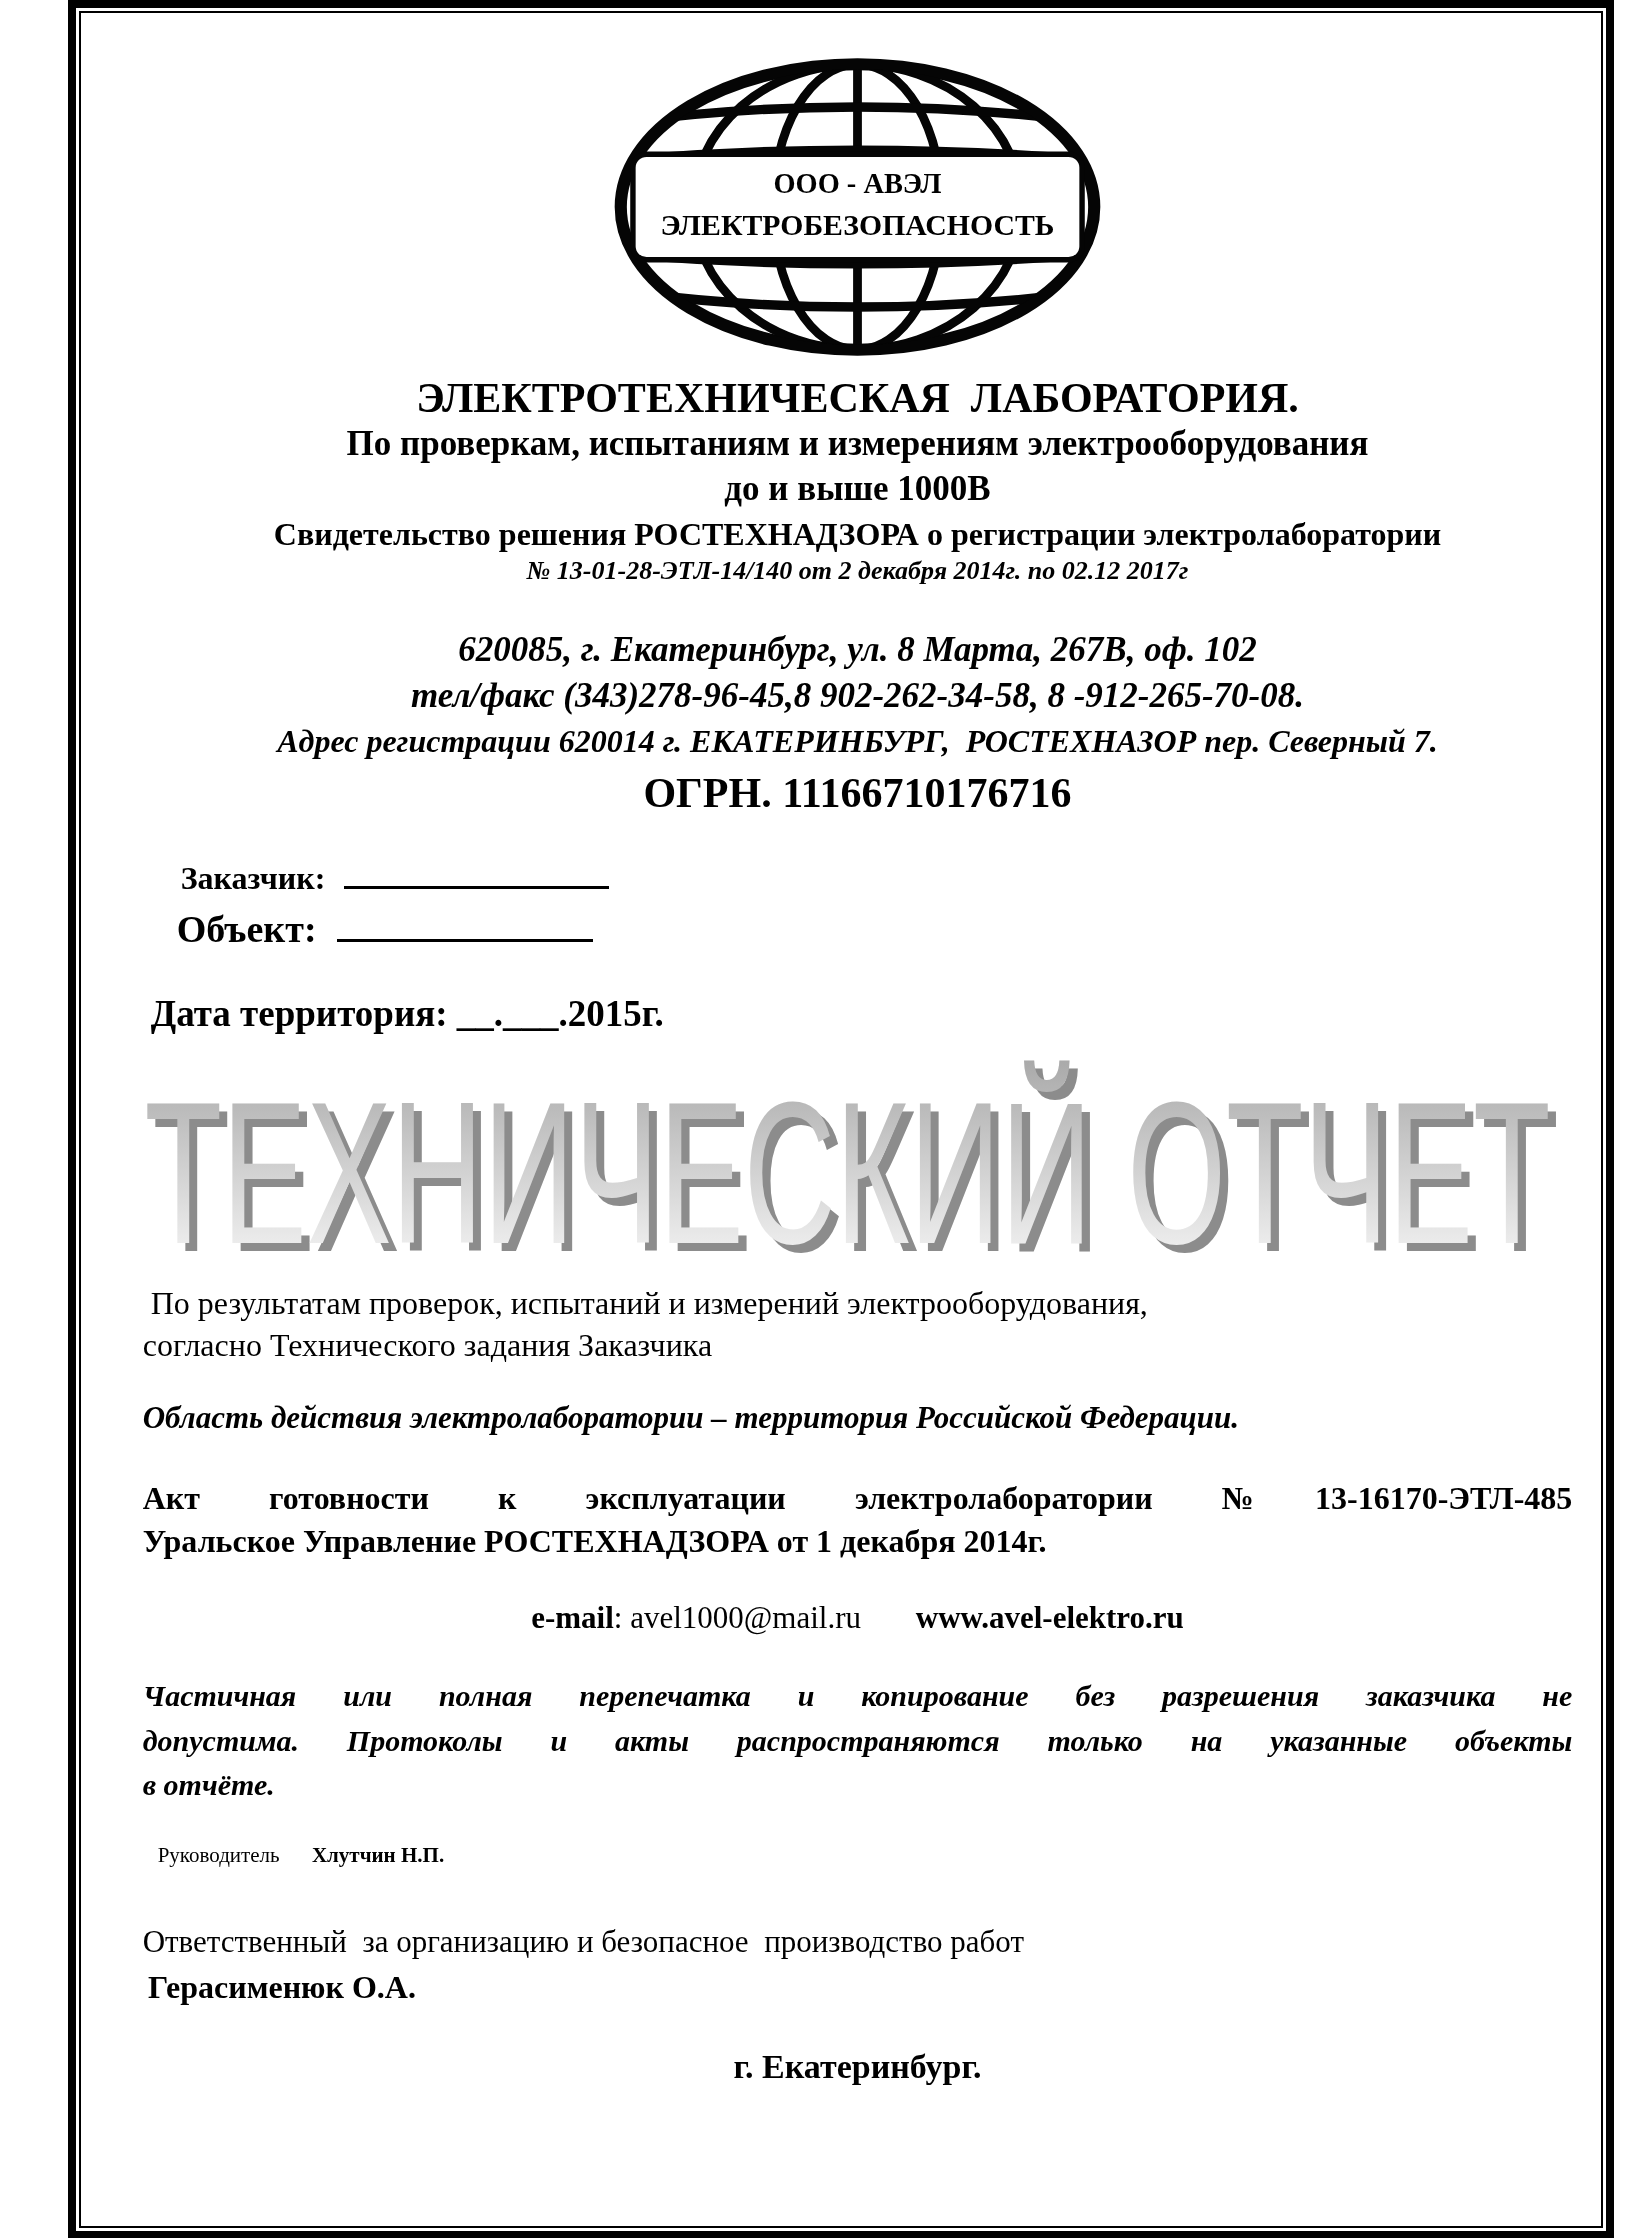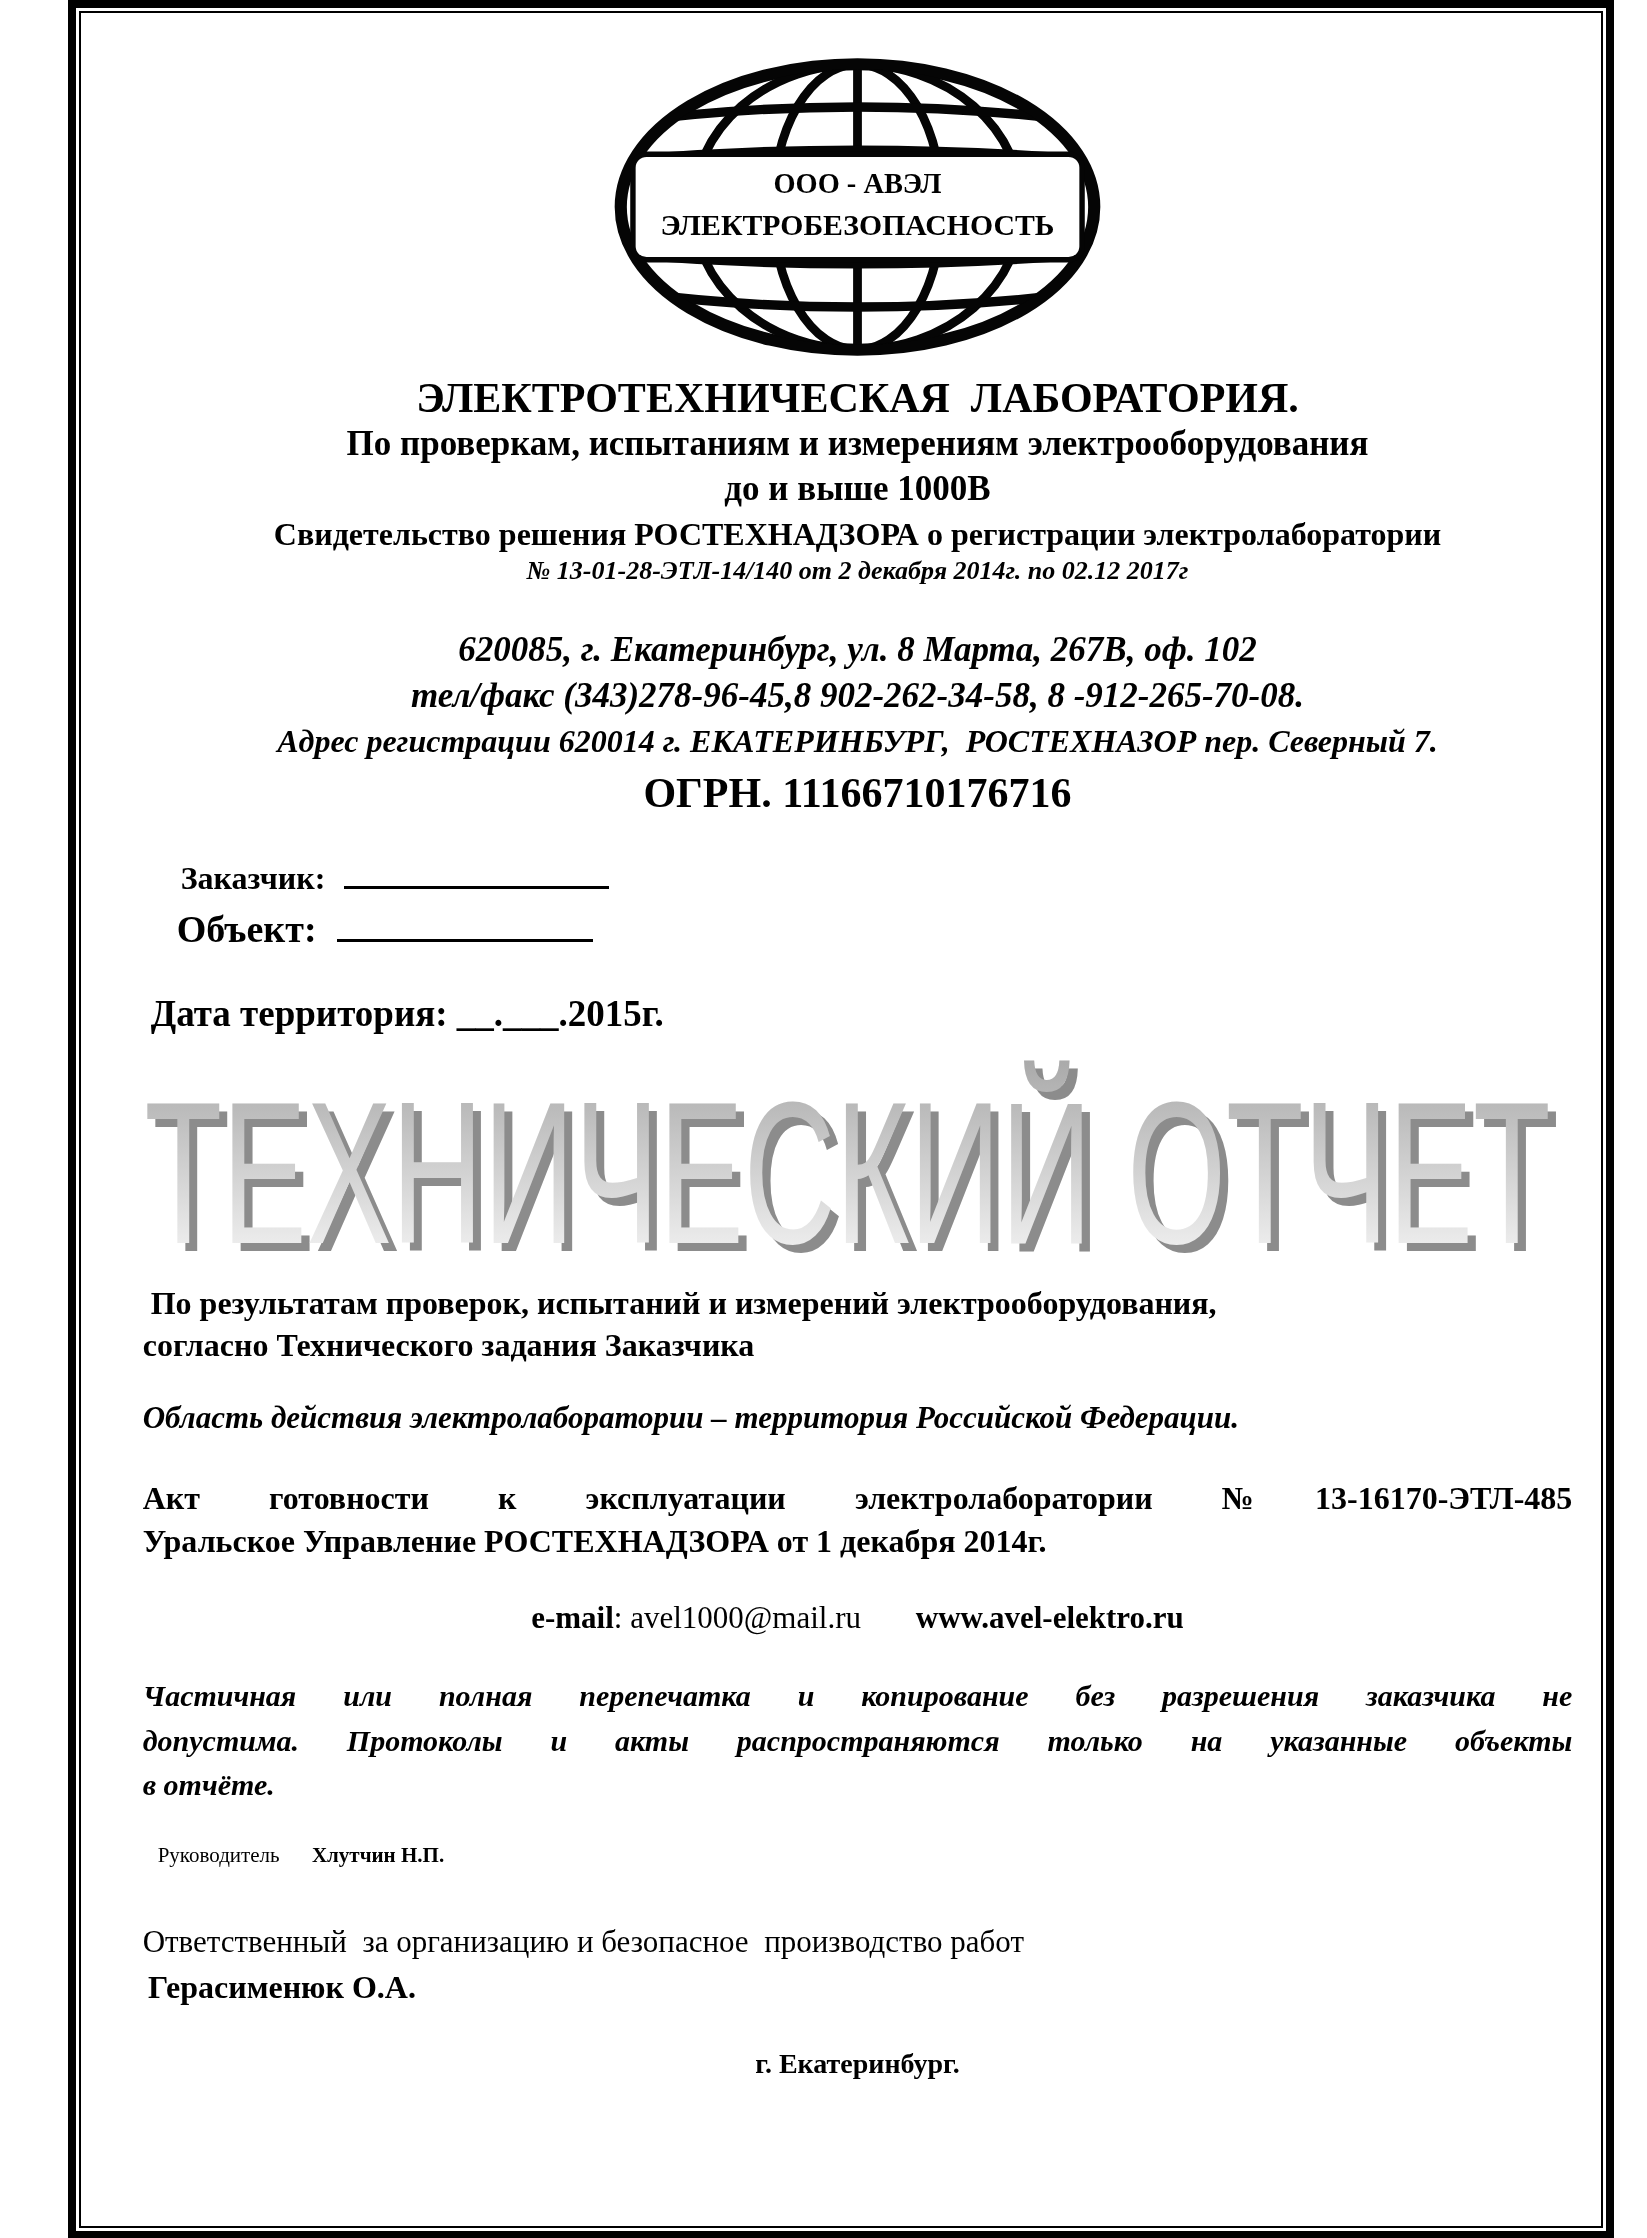--- a/index.html
+++ b/index.html
@@ -43,36 +43,36 @@
     display: inline-block; border-bottom: 3.4px solid #000;
     height: 0.8em; margin-left: 10.8px;
   }
   .fill-customer { width: 265px; }
   .fill-object   { width: 256px; }
 
   .testdate { margin-top: 41px; margin-left: 8px; font-size: 37px; font-weight: bold; }
 
   .watermark { margin-top: 24px; width: 100%; }
 
-  .summary { margin-top: 17.6px; font-size: 32px; font-weight: bold; line-height: 1.32; }
+  .summary { margin-top: 17.6px; font-size: 32px; font-weight: normal; line-height: 1.32; }
   .oblast  { margin-top: 34px; font-size: 31px; font-weight: bold; font-style: italic; }
   .akt     { margin-top: 41px; font-size: 32px; font-weight: bold; line-height: 1.35; }
 
   .email-line { margin-top: 37px; font-size: 31px; text-align: center; }
   .email-label { font-weight: bold; }
   .website { font-weight: bold; margin-left: 47px; }
 
   .disclaimer { margin-top: 38px; font-size: 30px; font-weight: bold; font-style: italic; line-height: 1.48; }
 
   .ruk { margin-top: 35px; margin-left: 15px; font-size: 21px; }
   .ruk-name { font-weight: bold; margin-left: 27px; }
   .otv { margin-top: 54px; font-size: 31px; line-height: 1.3; }
   .otv-name { font-weight: bold; font-size: 32px; margin-top: 5.4px; margin-left: 5.4px; }
 
-  .city { margin-top: 39px; font-size: 28px; font-weight: bold; text-align: center; }
+  .city { margin-top: 39px; font-size: 34px; font-weight: bold; text-align: center; }
 </style>
 </head>
 <body>
 
 <div class="frame">
   <div class="frame-inner">
     <div class="content">
 
       <div class="logo-row">
         <svg width="487" height="298" viewBox="0 0 720 440">

